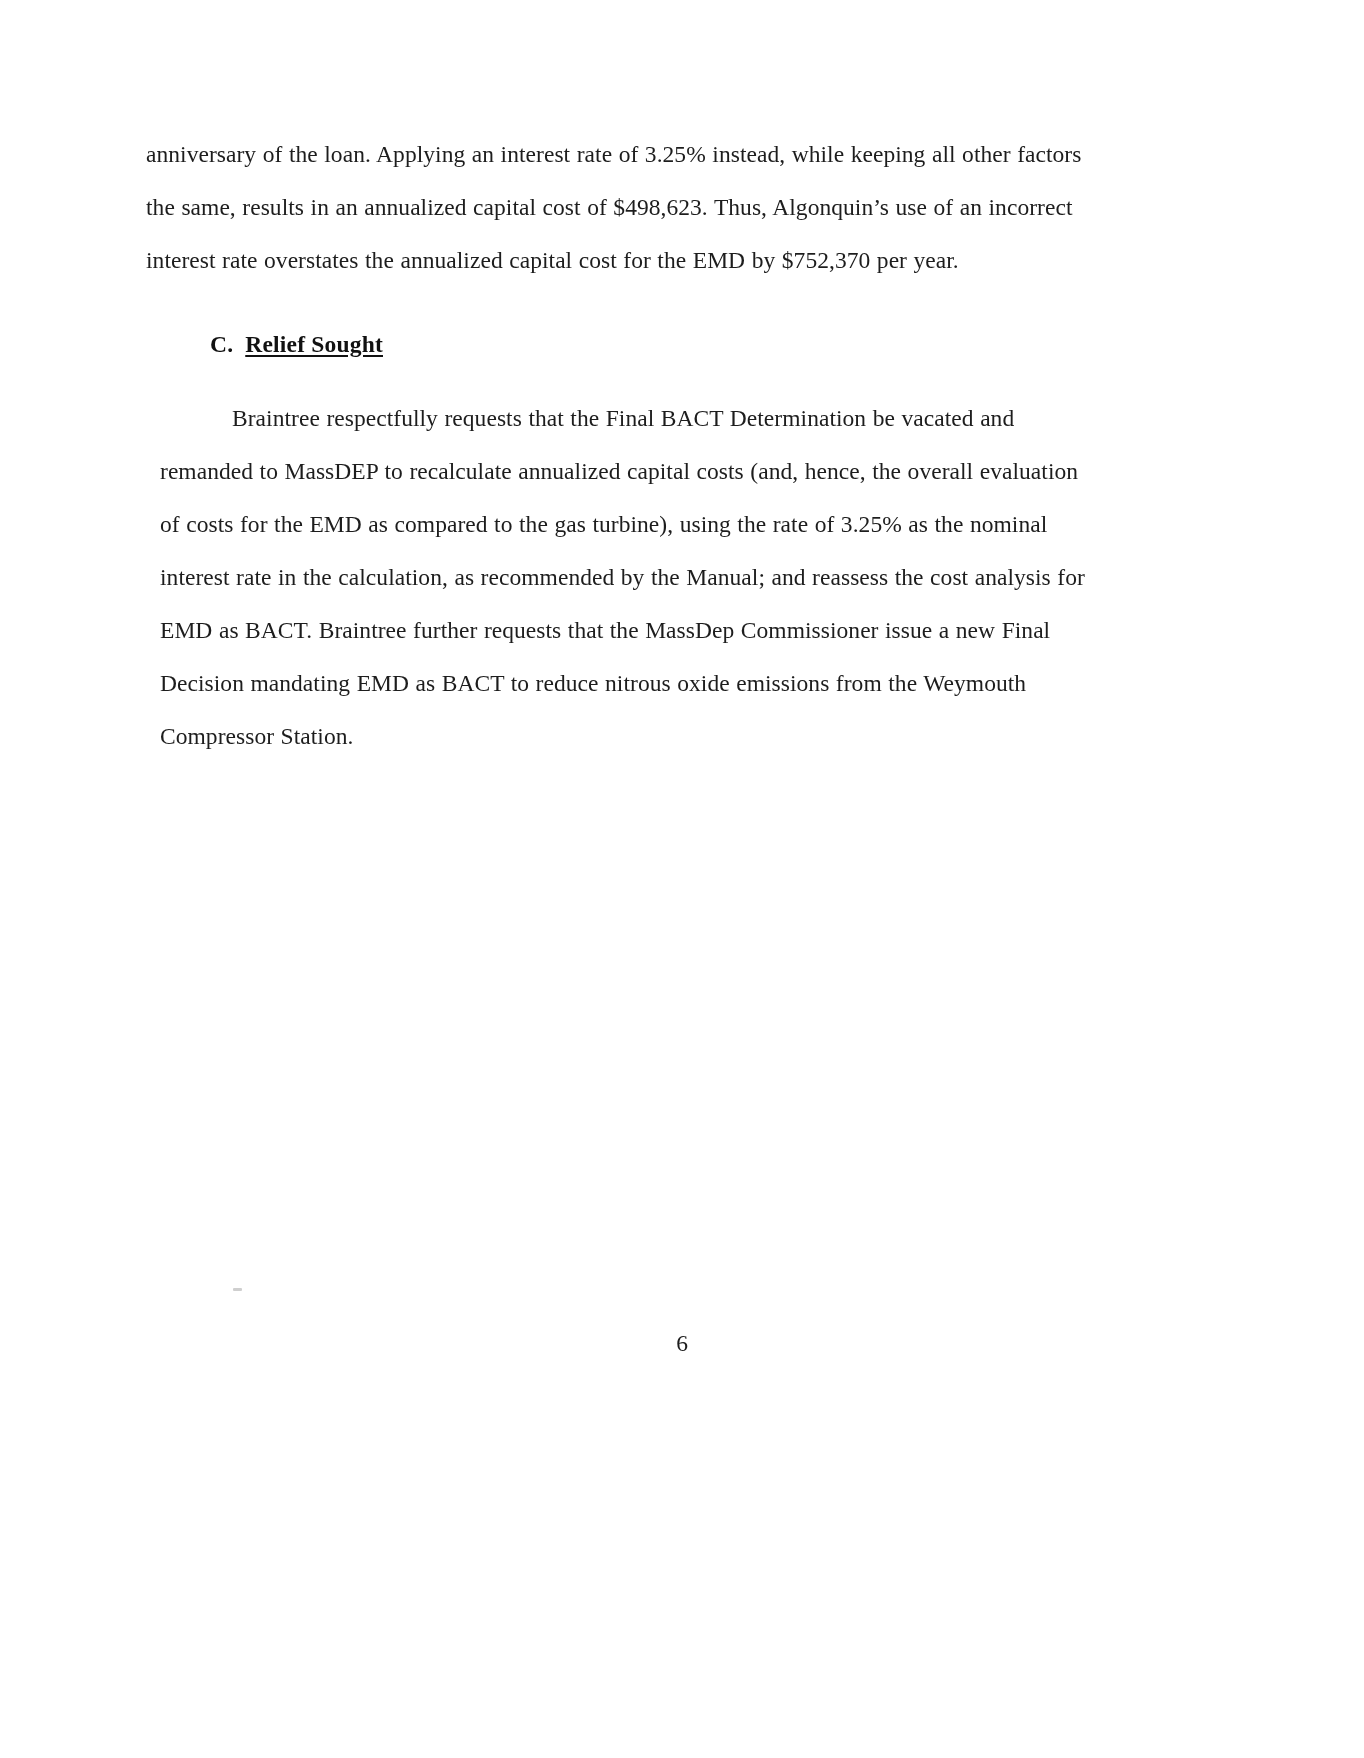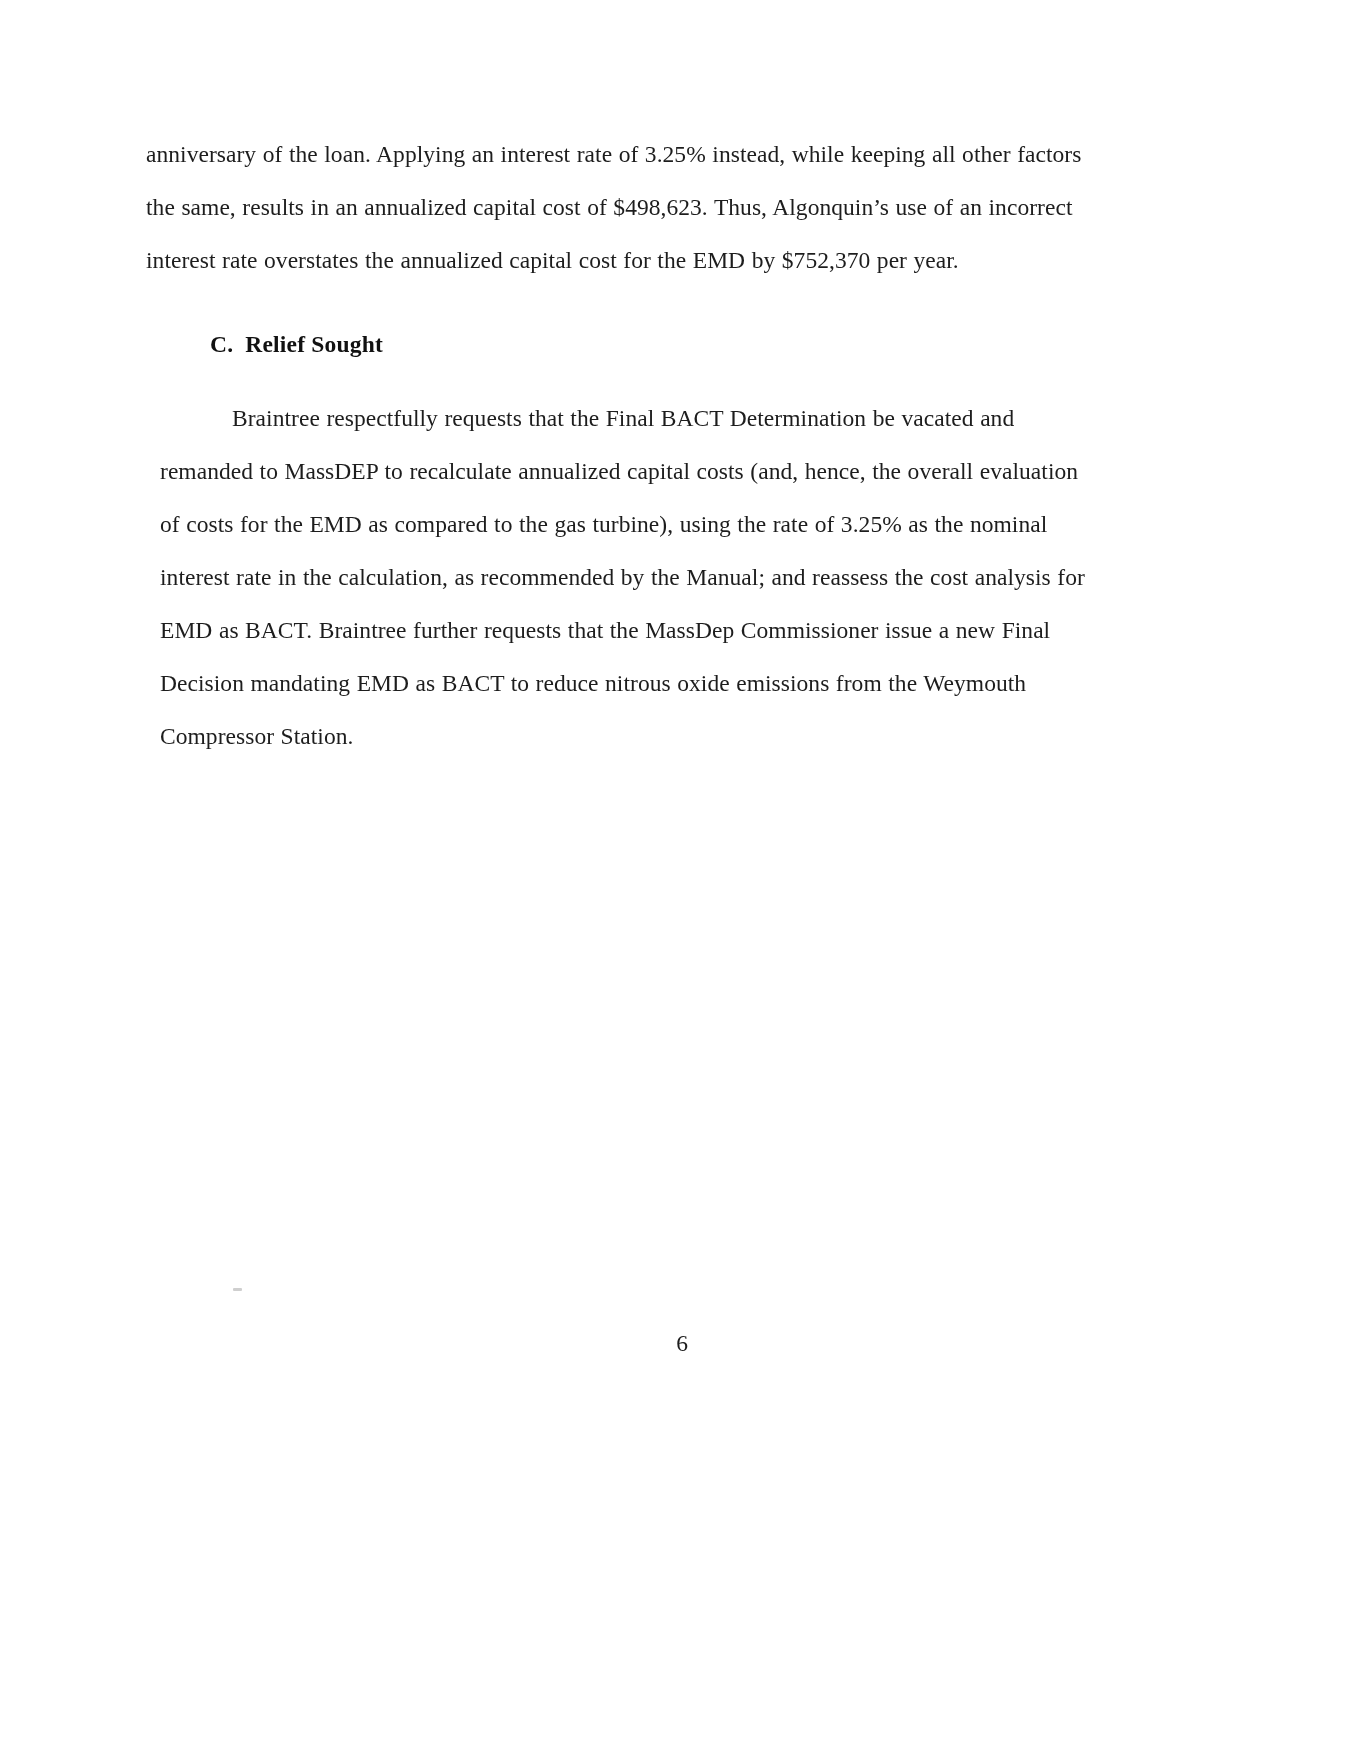--- a/index.html
+++ b/index.html
@@ -52,20 +52,21 @@
     font-weight: bold;
     color: #111111;
     margin: 0;
     padding-left: 64px;
     letter-spacing: 0.2px;
   }
   .heading .h-letter {
     margin-right: 12px;
   }
   .heading .h-title {
+    text-decoration: underline;
     text-underline-offset: 3px;
   }
 
   .para2-block {
     position: absolute;
     left: 160px;
     top: 392px;
     width: 940px;
   }
 

